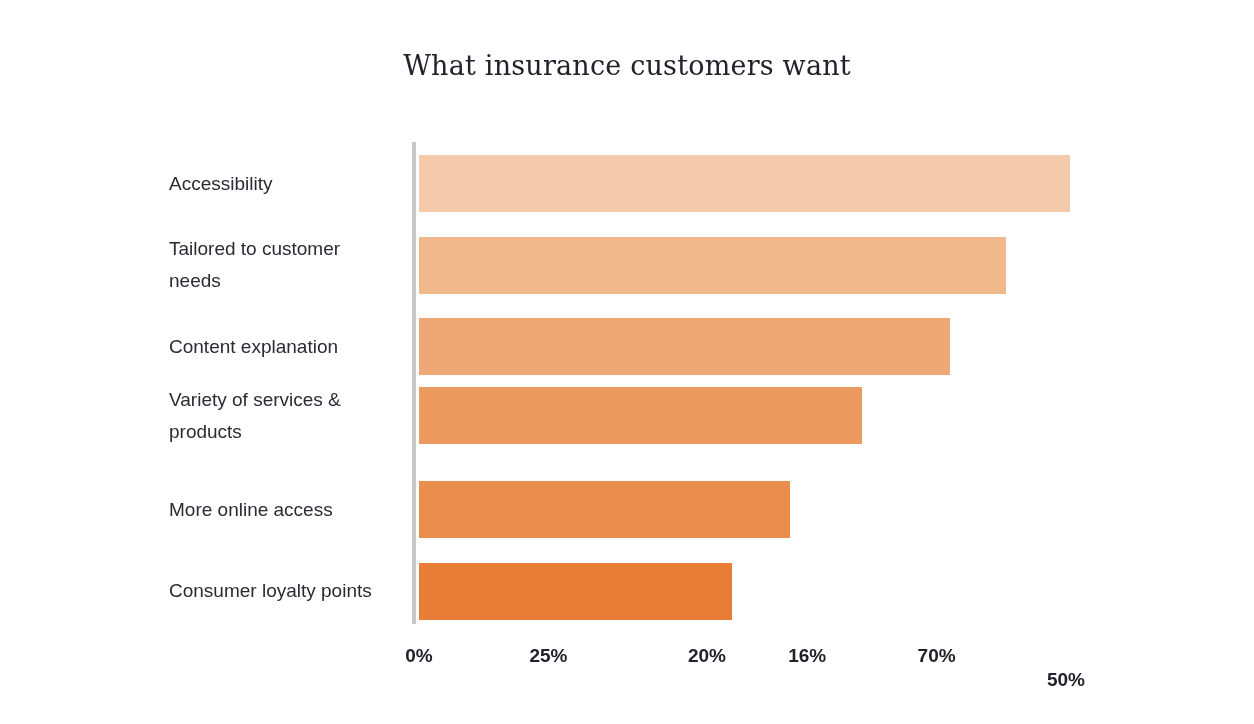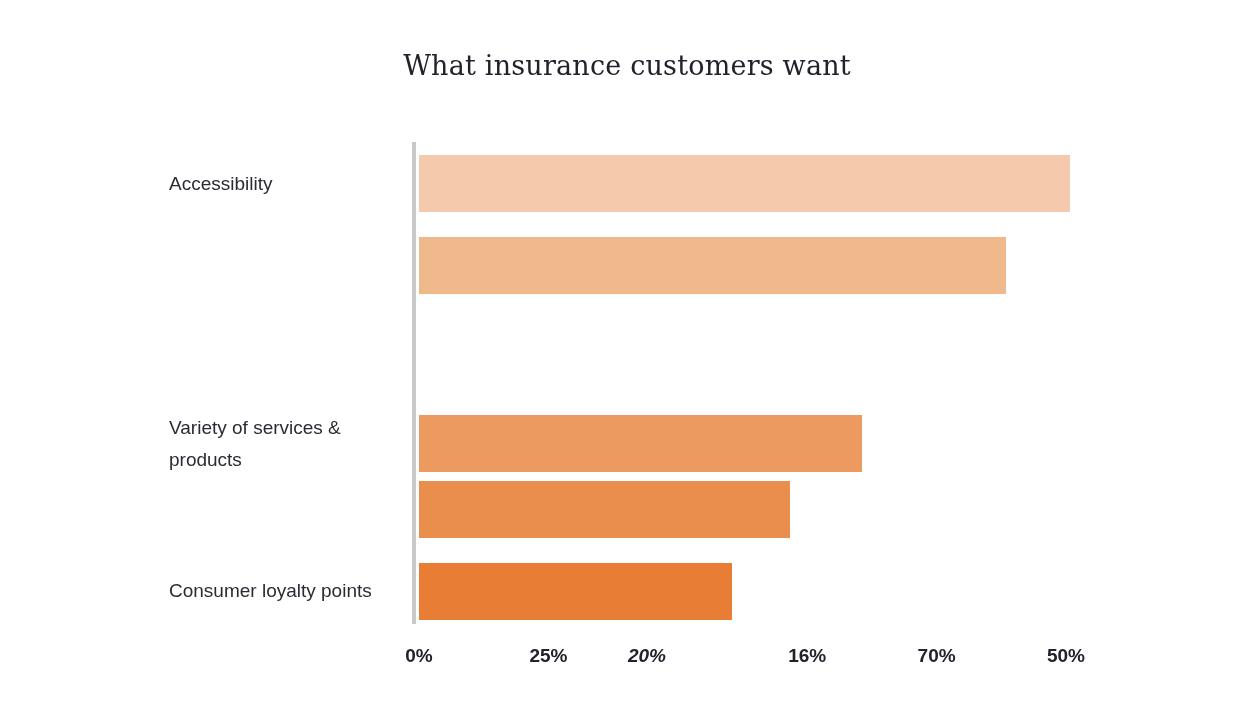--- a/index.html
+++ b/index.html
@@ -116,38 +116,44 @@
   <div class="chart-title">What insurance customers want</div>
 
   <div class="plot-area">
     <div class="axis-line"></div>
     <div class="rows" id="rows">
         <div class="bar-row" style="top: 13px;">
           <div class="cat-label">Accessibility</div>
           <div class="bar" title="Accessibility: 50.3%" style="width: 650.882px; background: rgb(245, 201, 171);"></div>
         </div>
         <div class="bar-row" style="top: 94.5px;">
+          <div class="cat-label">Tailored to customer needs</div>
           <div class="bar" title="Tailored to customer needs: 45.4%" style="width: 587.476px; background: rgb(240, 185, 140);"></div>
         </div>
-        <div class="bar-row" style="top: 273px;">
+        <div class="bar-row" style="top: 176px;">
+          <div class="cat-label">Content explanation</div>
+          <div class="bar" title="Content explanation: 41%" style="width: 530.54px; background: rgb(237, 168, 117);"></div>
+        </div>
+        <div class="bar-row" style="top: 245px;">
           <div class="cat-label">Variety of services &amp; products</div>
           <div class="bar" title="Variety of services &amp; products: 34.2%" style="width: 442.548px; background: rgb(236, 154, 95);"></div>
         </div>
         <div class="bar-row" style="top: 339px;">
+          <div class="cat-label">More online access</div>
           <div class="bar" title="More online access: 28.7%" style="width: 371.378px; background: rgb(233, 142, 77);"></div>
         </div>
         <div class="bar-row" style="top: 420.5px; padding-left: 40px;">
           <div class="cat-label">Consumer loyalty points</div>
           <div class="bar" title="Consumer loyalty points: 24.2%" style="width: 313.148px; background: rgb(232, 126, 53);"></div>
         </div>
       </div>
   </div>
 
   <div class="x-ticks" id="x-ticks">
       <div class="x-tick" style="left: 419px;">0%</div>
       <div class="x-tick" style="left: 548.4px;">25%</div>
-      <div class="x-tick" style="left: 647px; font-style: italic;">20%</div>
+      <div class="x-tick" style="left: 707px;">20%</div>
       <div class="x-tick" style="left: 807.2px;">16%</div>
       <div class="x-tick" style="left: 936.6px;">70%</div>
-      <div class="x-tick" style="left: 1066px;">50%</div>
+      <div class="x-tick" style="left: 1066px; margin-top: 24px;">50%</div>
     </div>
 
 </div>
 
 </body></html>

